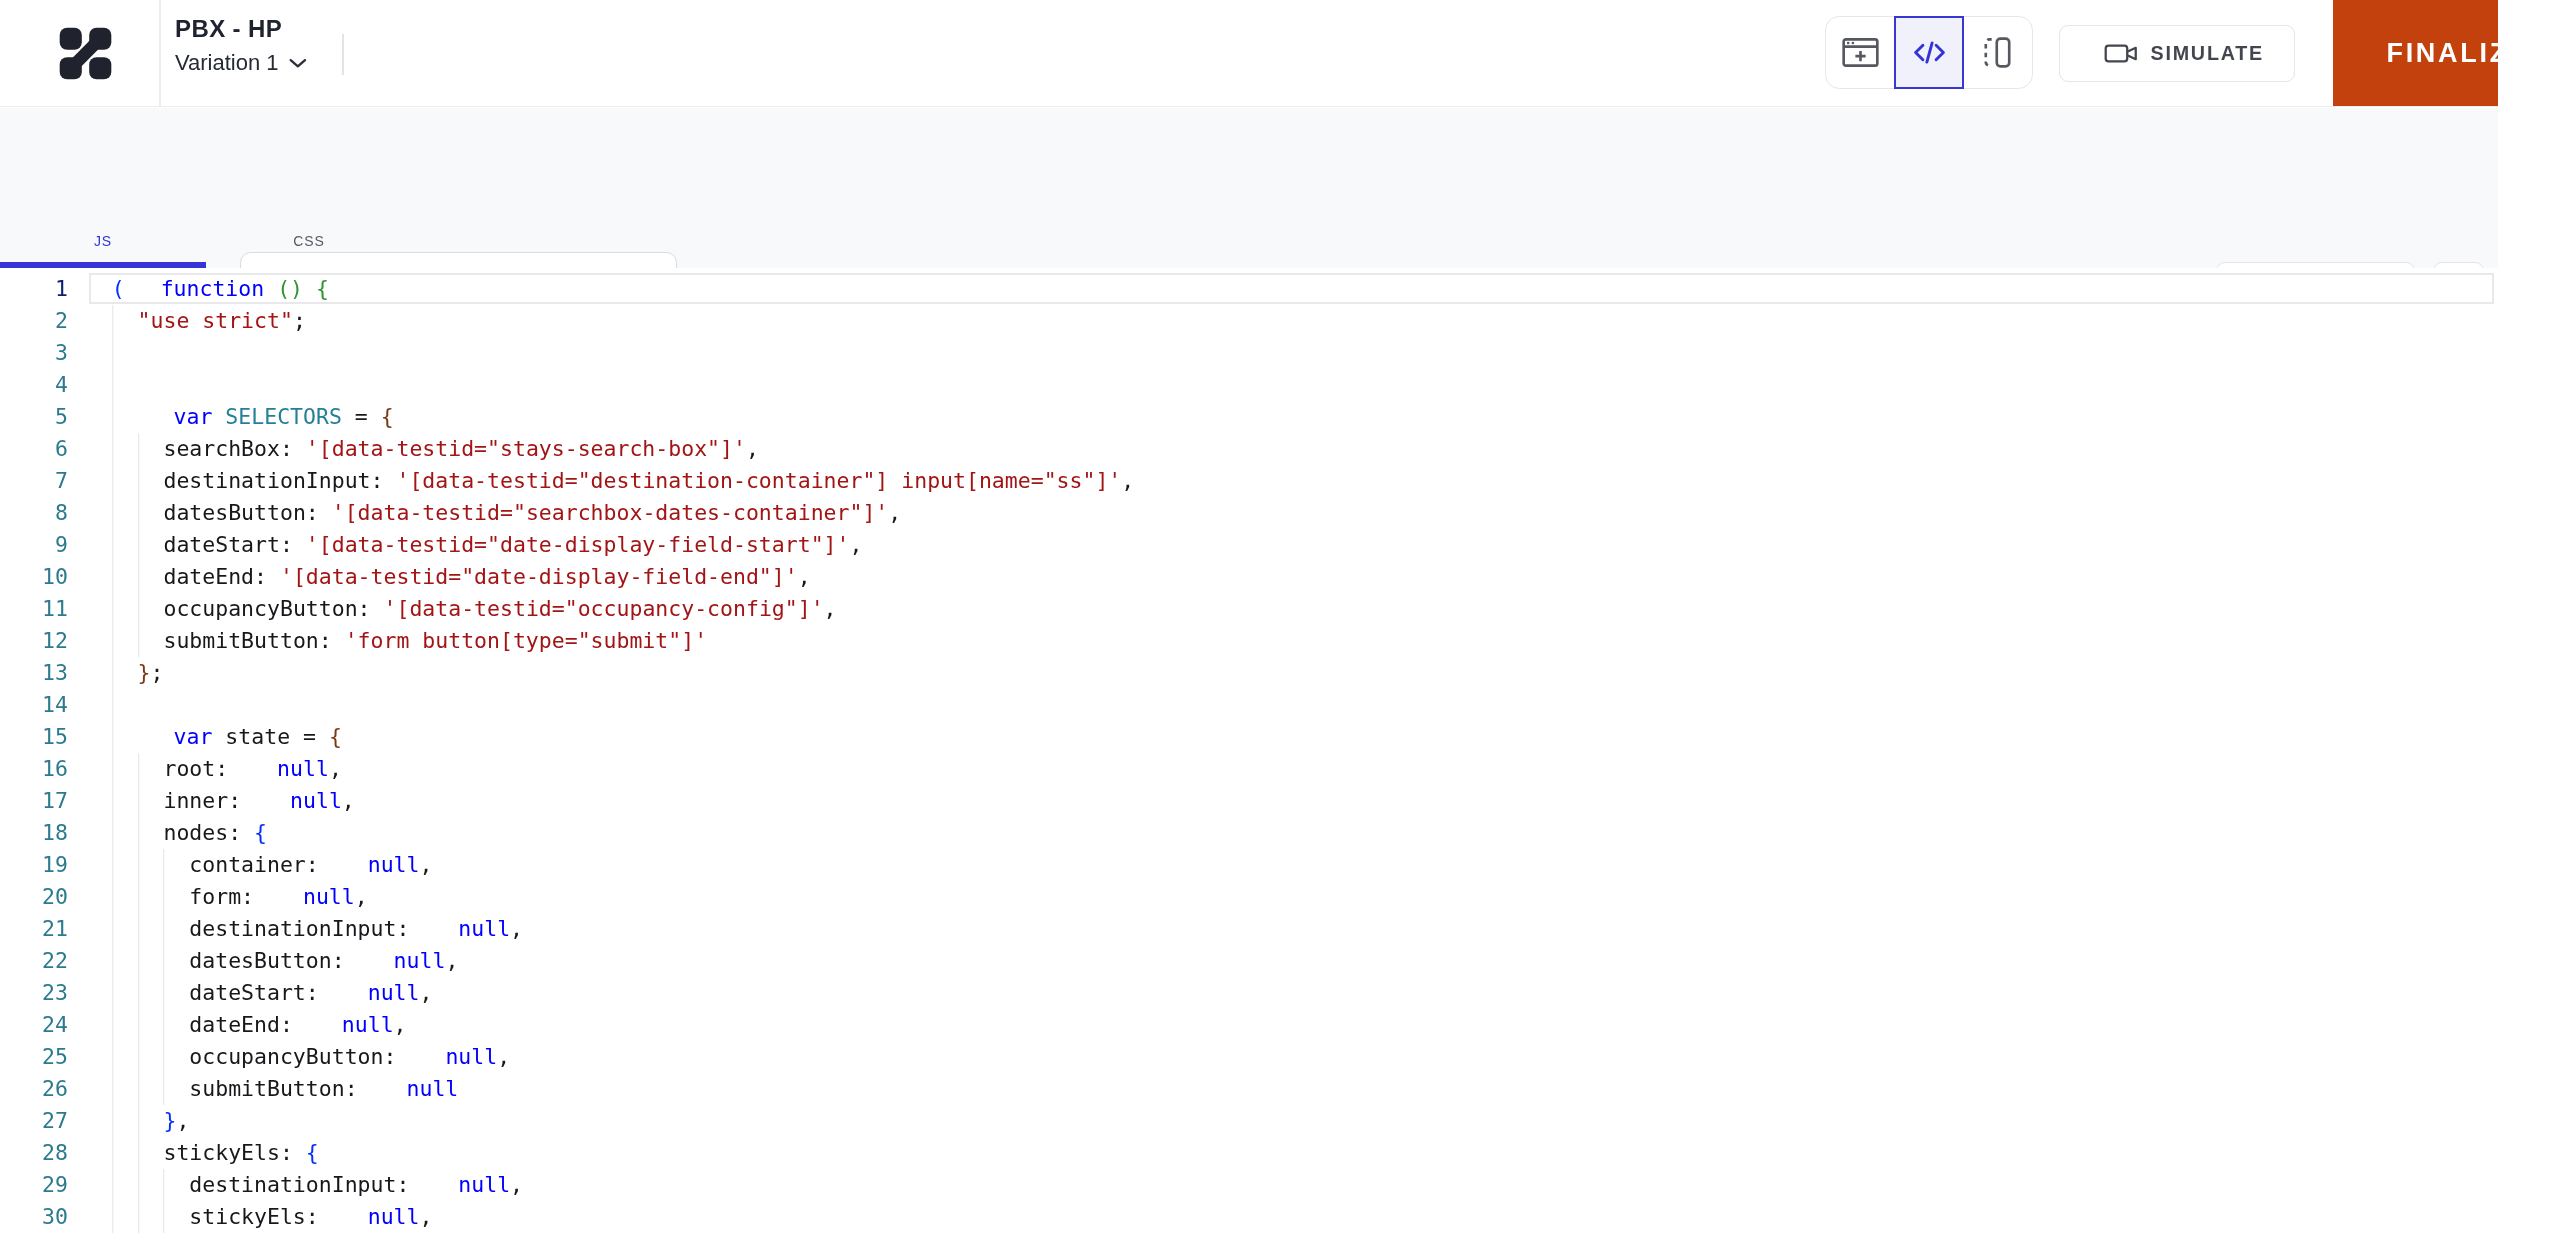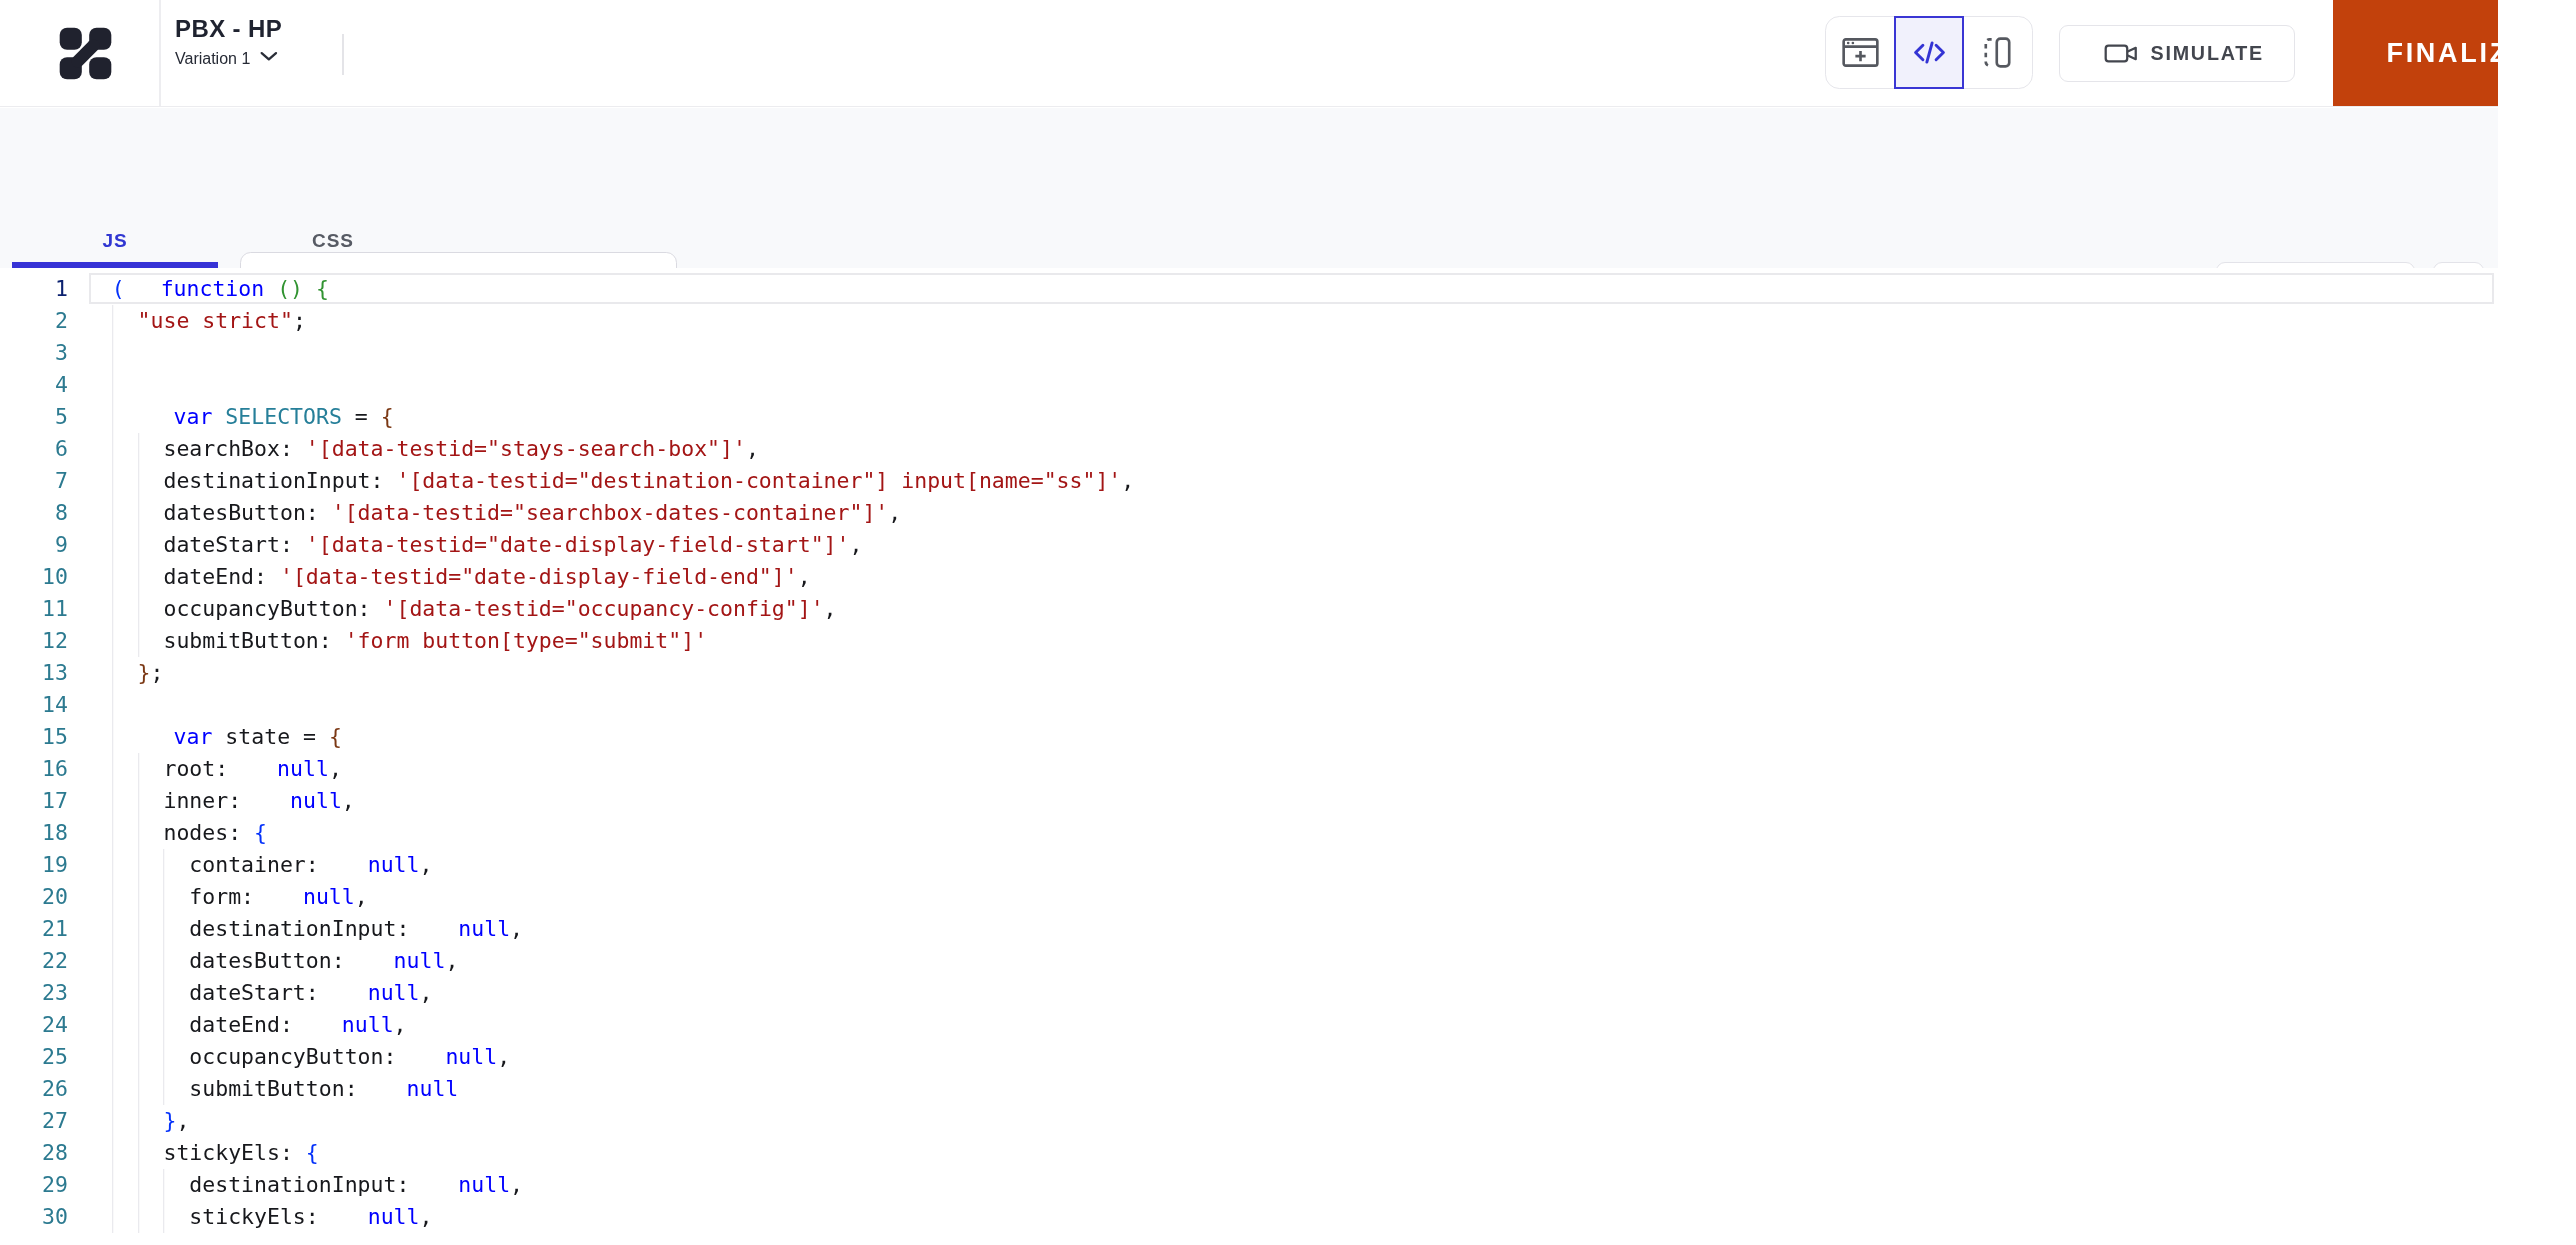--- a/index.html
+++ b/index.html
@@ -7,22 +7,22 @@
          font-family:"Liberation Sans",sans-serif;color:#1F2330;}
 
   
   .topbar{position:absolute;top:0;left:0;right:0;height:106px;background:#fff;
           border-bottom:1.8px solid #ECECEF;}
   .logo-btn{position:absolute;left:50px;top:18px;width:70px;height:70px;display:flex;
             align-items:center;justify-content:center;background:none;border:none;cursor:pointer;}
   .vdiv-full{position:absolute;left:159px;top:0;width:1.8px;height:106px;background:#EDEDF0;}
   .title-block{position:absolute;left:175px;top:14.3px;}
   .app-title{font-size:24px;font-weight:700;letter-spacing:0.4px;color:#1F2330;line-height:29px;}
-  .variation{display:flex;align-items:flex-start;gap:9px;margin-top:7.2px;background:none;border:none;
-             font-family:inherit;font-size:16px;color:#262A35;cursor:pointer;padding:0;}
+  .variation{display:flex;align-items:center;gap:9px;margin-top:7.2px;background:none;border:none;
+             font-family:inherit;font-size:22px;color:#262A35;cursor:pointer;padding:0;}
   .vdiv-short{position:absolute;left:342px;top:34px;width:1.8px;height:41px;background:#E4E4E8;}
 
   .icon-group{position:absolute;left:1825px;top:16px;width:208px;height:73px;display:flex;
               border:1.8px solid #E6E6EB;border-radius:14.3px;background:#fff;box-sizing:border-box;}
   .seg{flex:1;display:flex;align-items:center;justify-content:center;background:none;border:none;cursor:pointer;}
   .seg.active{outline:2.7px solid #3A36D4;outline-offset:-1.8px;background:#F1F1FC;}
 
   .simulate{position:absolute;left:2059px;top:25px;width:236px;height:57px;display:flex;align-items:center;
             justify-content:center;gap:12.5px;background:#fff;border:1.8px solid #E5E5EA;border-radius:9px;
             font-family:inherit;font-size:19.7px;font-weight:700;letter-spacing:1.8px;color:#43464E;cursor:pointer;padding-left:20px;}
@@ -40,21 +40,21 @@
   .edit-code{position:absolute;left:2216px;top:154px;width:199px;height:48px;display:flex;align-items:center;
              justify-content:center;gap:10.7px;background:#fff;border:1.8px solid #E3E3E9;border-radius:9px;
              font-family:inherit;font-size:18px;font-weight:700;letter-spacing:1.8px;color:#3F434B;cursor:pointer;}
   .copy-btn{position:absolute;left:2433px;top:154px;width:51px;height:48px;display:flex;align-items:center;
             justify-content:center;background:#fff;border:1.8px solid #E3E3E9;border-radius:9px;cursor:pointer;}
   .collapse-btn{position:absolute;left:2525px;top:191px;width:51px;height:59px;background:#EBEBF9;
                 border:none;border-radius:12.5px 0 0 12.5px;display:flex;align-items:center;justify-content:center;cursor:pointer;}
 
   .tabs{position:absolute;left:0;bottom:0;height:55px;display:flex;}
   .tab{width:206px;display:flex;align-items:center;justify-content:center;background:none;border:none;
-       font-family:inherit;font-size:19px;font-weight:700;letter-spacing:0.9px;color:#575B64;cursor:pointer;position:relative;margin-left:12px;}
+       font-family:inherit;font-size:14px;font-weight:400;letter-spacing:0.9px;color:#575B64;cursor:pointer;position:relative;}
   .tab.active{color:#3137D2;}
   .tab.active::after{content:"";position:absolute;left:0;right:0;bottom:0;height:6.3px;background:#3733D6;}
 
   
   .code-area{position:absolute;top:268px;left:0;right:0;bottom:0;background:#fff;overflow:hidden;padding-top:4.5px;}
   .cl{display:flex;height:32px;line-height:32px;font-family:"DejaVu Sans Mono",monospace;font-size:21.5px;}
   .ln{flex:0 0 68px;text-align:right;padding-right:19.7px;color:#2C7A90;user-select:none;}
   .cl.active .ln{color:#0B216F;}
   .lbody{flex:1;position:relative;padding-left:24px;white-space:pre;}
   .cl.active .lbody::after{content:"";position:absolute;top:0;bottom:0.9px;left:0.9px;right:4.5px;

